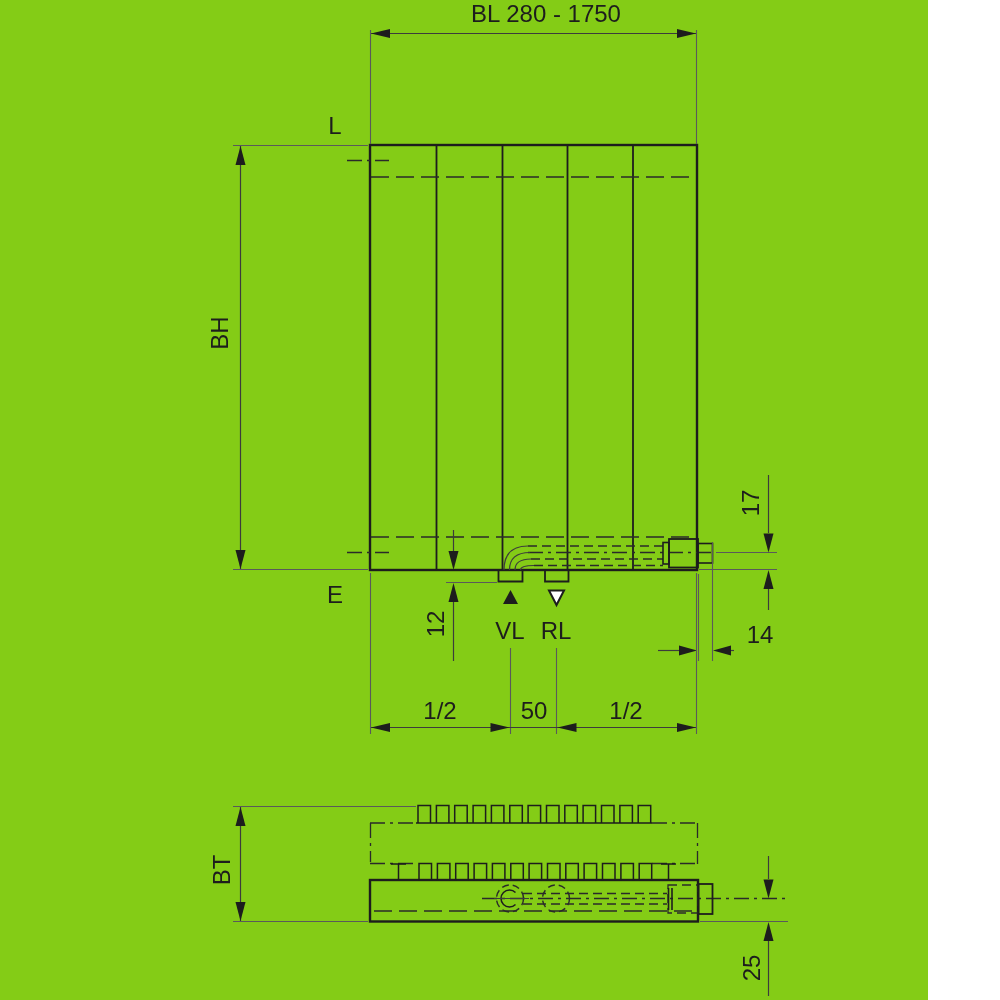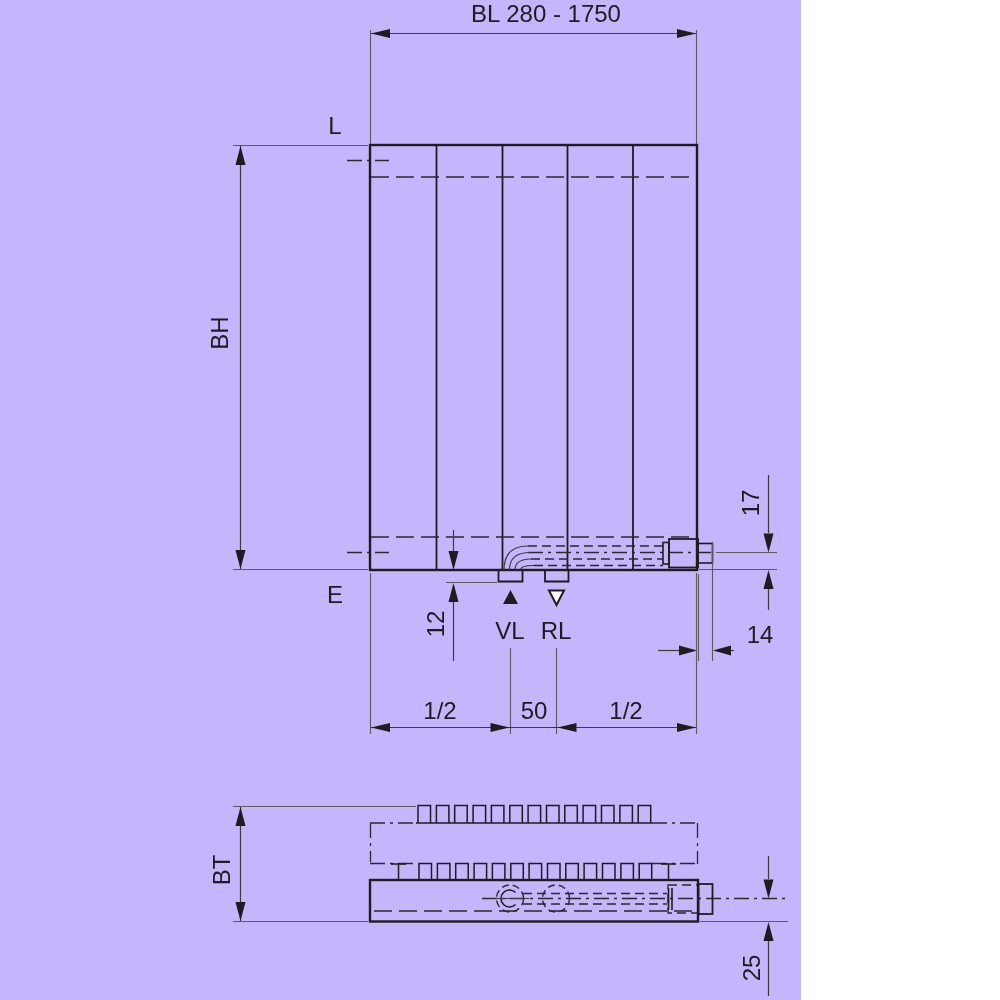--- a/index.html
+++ b/index.html
@@ -1,16 +1,16 @@
 <!DOCTYPE html>
 <html><head>
 <meta charset="utf-8">
 <style>
   html,body{margin:0;padding:0;background:#ffffff;}
-  .stage{width:801px;height:1000px;position:relative;background:#c4b5fd;}
+  .stage{width:928px;height:1000px;position:relative;background:#84cc16;}
   svg{display:block;}
   svg text{
     fill:#1d1d1d;
     font-family:"Liberation Sans", sans-serif;
     font-size:24px;
   }
   .lw24{stroke:#1d1d1d;stroke-width:2.4;fill:none;}
   .lw18{stroke:#1d1d1d;stroke-width:1.8;fill:none;}
   .lw16{stroke:#1d1d1d;stroke-width:1.6;fill:none;}
   .lw14{stroke:#1d1d1d;stroke-width:1.5;fill:none;}

